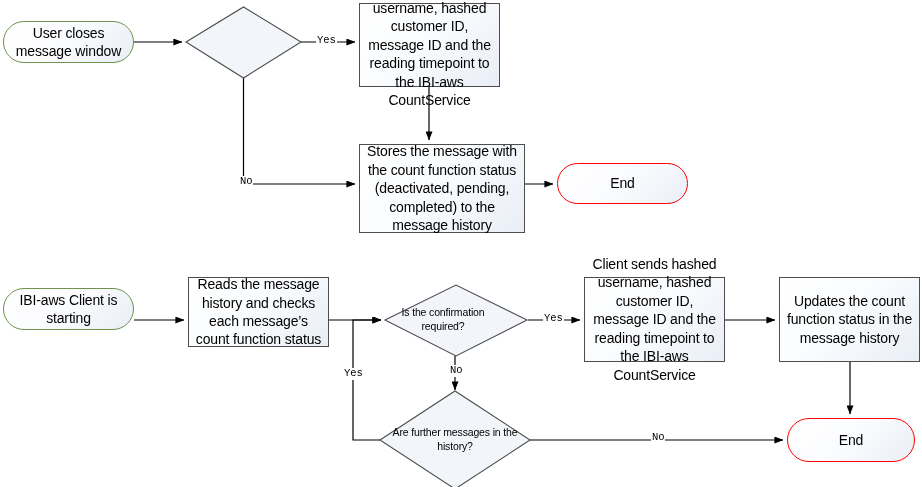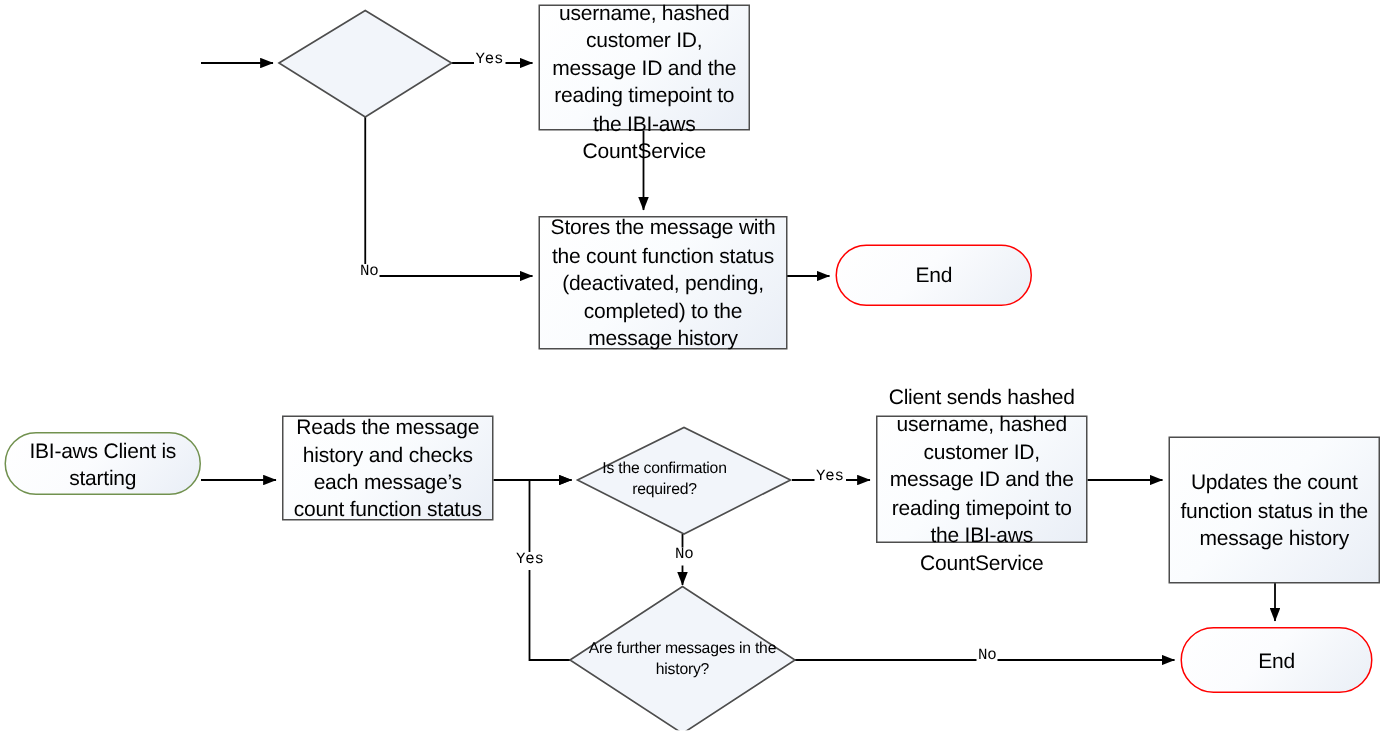--- a/index.html
+++ b/index.html
@@ -113,41 +113,42 @@
       <path d="M 380 440 L 353 440 L 353 320 L 381 320" marker-end="url(#arrowhead)"></path>
 
       <line x1="530" y1="440" x2="783" y2="440" marker-end="url(#arrowhead)"></line>
 
       <polygon points="186,42 243.5,7 301,42 243.5,78" fill="#f2f5fa" stroke="#4d4d4d" stroke-width="1.1"></polygon>
       <polygon points="385,320 456,285 527,320 456,356" fill="#f2f5fa" stroke="#4d4d4d" stroke-width="1.1"></polygon>
       <polygon points="380,440 455,391 530,440 455,489" fill="#f2f5fa" stroke="#4d4d4d" stroke-width="1.1"></polygon>
     </g>
   </svg>
 
+  <div class="node terminator-start" style="left:3px; top:21px; width:131px; height:42px;">User closes message window</div>
 
 
   <div class="node process" style="left:359px; top:3px; width:141px; height:84px;">Client sends hashed username, hashed customer ID, message ID and the reading timepoint to the IBI-aws CountService</div>
 
   <div class="node process" style="left:359px; top:144px; width:166px; height:89px;">Stores the message with the count function status (deactivated, pending, completed) to the message history</div>
 
   <div class="node terminator-end" style="left:557px; top:163px; width:131px; height:41px;">End</div>
 
   <div class="edge-label" style="left:316px; top:35px;">Yes</div>
 
   <div class="edge-label" style="left:239px; top:176px;">No</div>
 
   <div class="node terminator-start" style="left:3px; top:288px; width:131px; height:42px;">IBI-aws Client is starting</div>
 
   <div class="node process" style="left:188px; top:277px; width:141px; height:70px;">Reads the message history and checks each message’s count function status</div>
 
   <div class="decision-label" style="left:385px; top:300px; width:116px; height:40px;">Is the confirmation required?</div>
 
   <div class="node process" style="left:584px; top:277px; width:141px; height:85px;">Client sends hashed username, hashed customer ID, message ID and the reading timepoint to the IBI-aws CountService</div>
 
-  <div class="node process" style="left:779px; top:291px; width:141px; height:98px;">Updates the count function status in the message history</div>
+  <div class="node process" style="left:779px; top:277px; width:141px; height:85px;">Updates the count function status in the message history</div>
 
   <div class="decision-label" style="left:390px; top:420px; width:130px; height:40px;">Are further messages in the history?</div>
 
   <div class="node terminator-end" style="left:787px; top:418px; width:128px; height:44px;">End</div>
 
   <div class="edge-label" style="left:543px; top:313px;">Yes</div>
 
   <div class="edge-label" style="left:449px; top:365px;">No</div>
 
   <div class="edge-label" style="left:343px; top:368px;">Yes</div>

